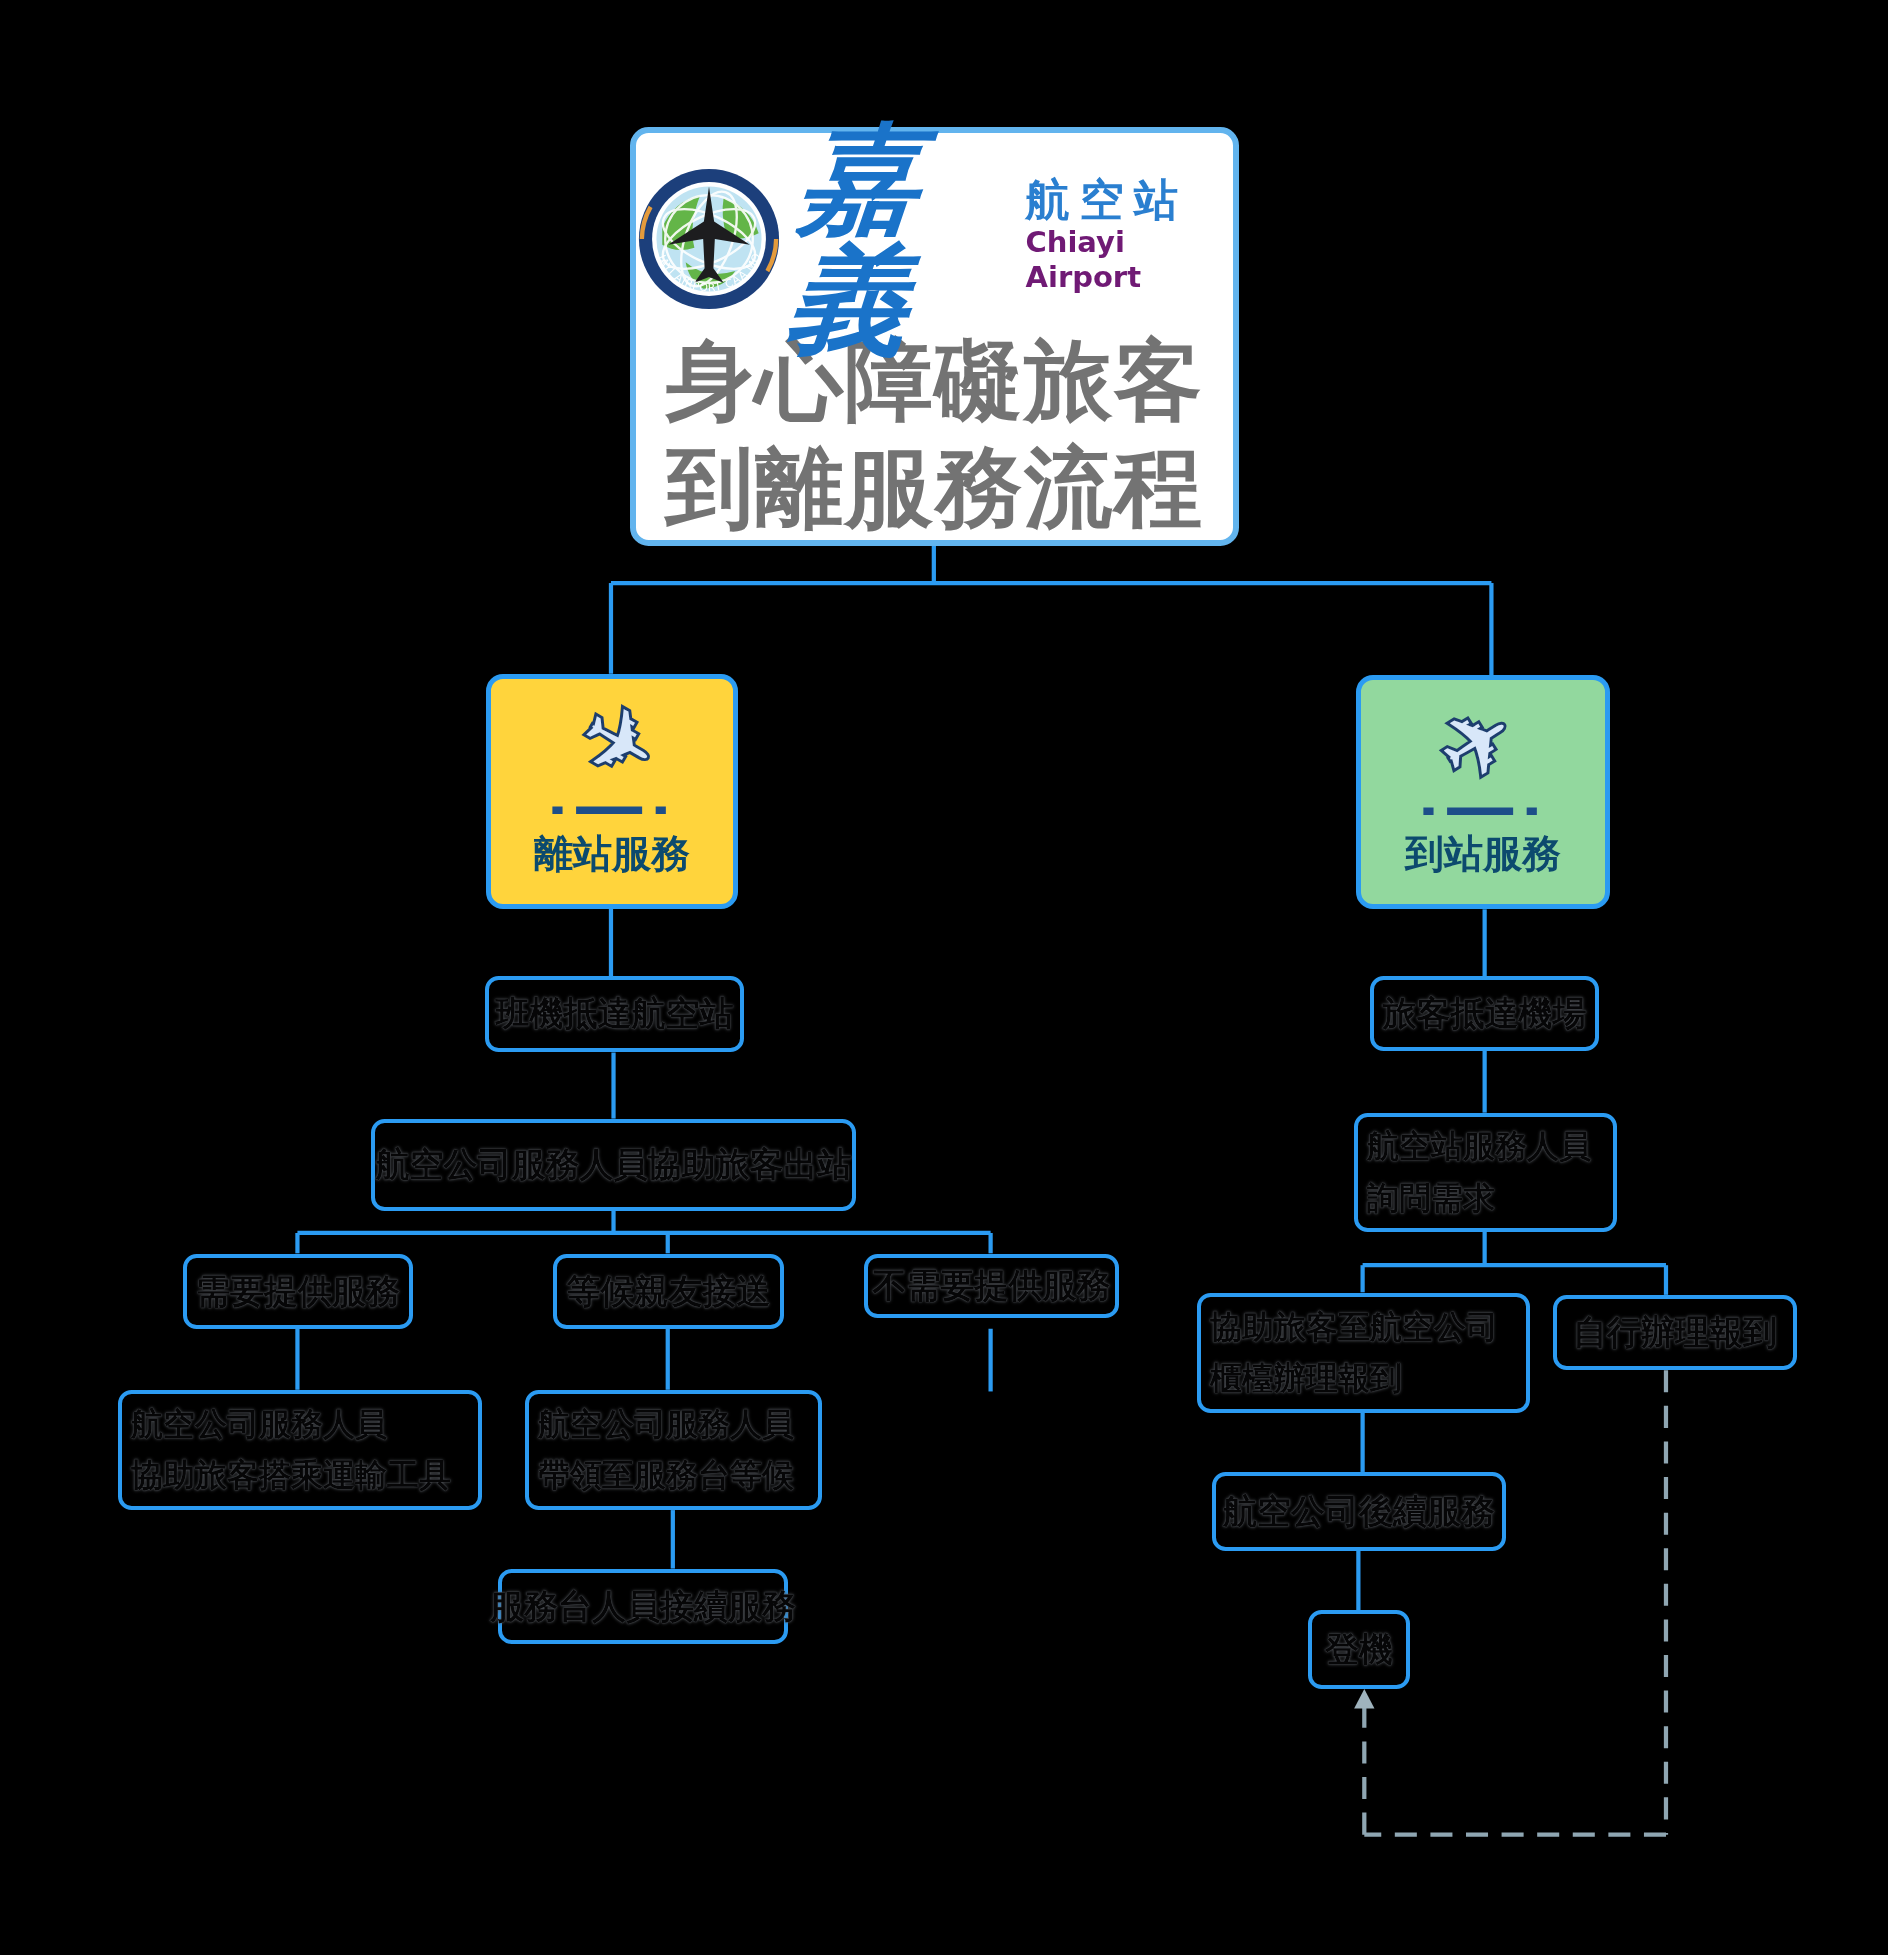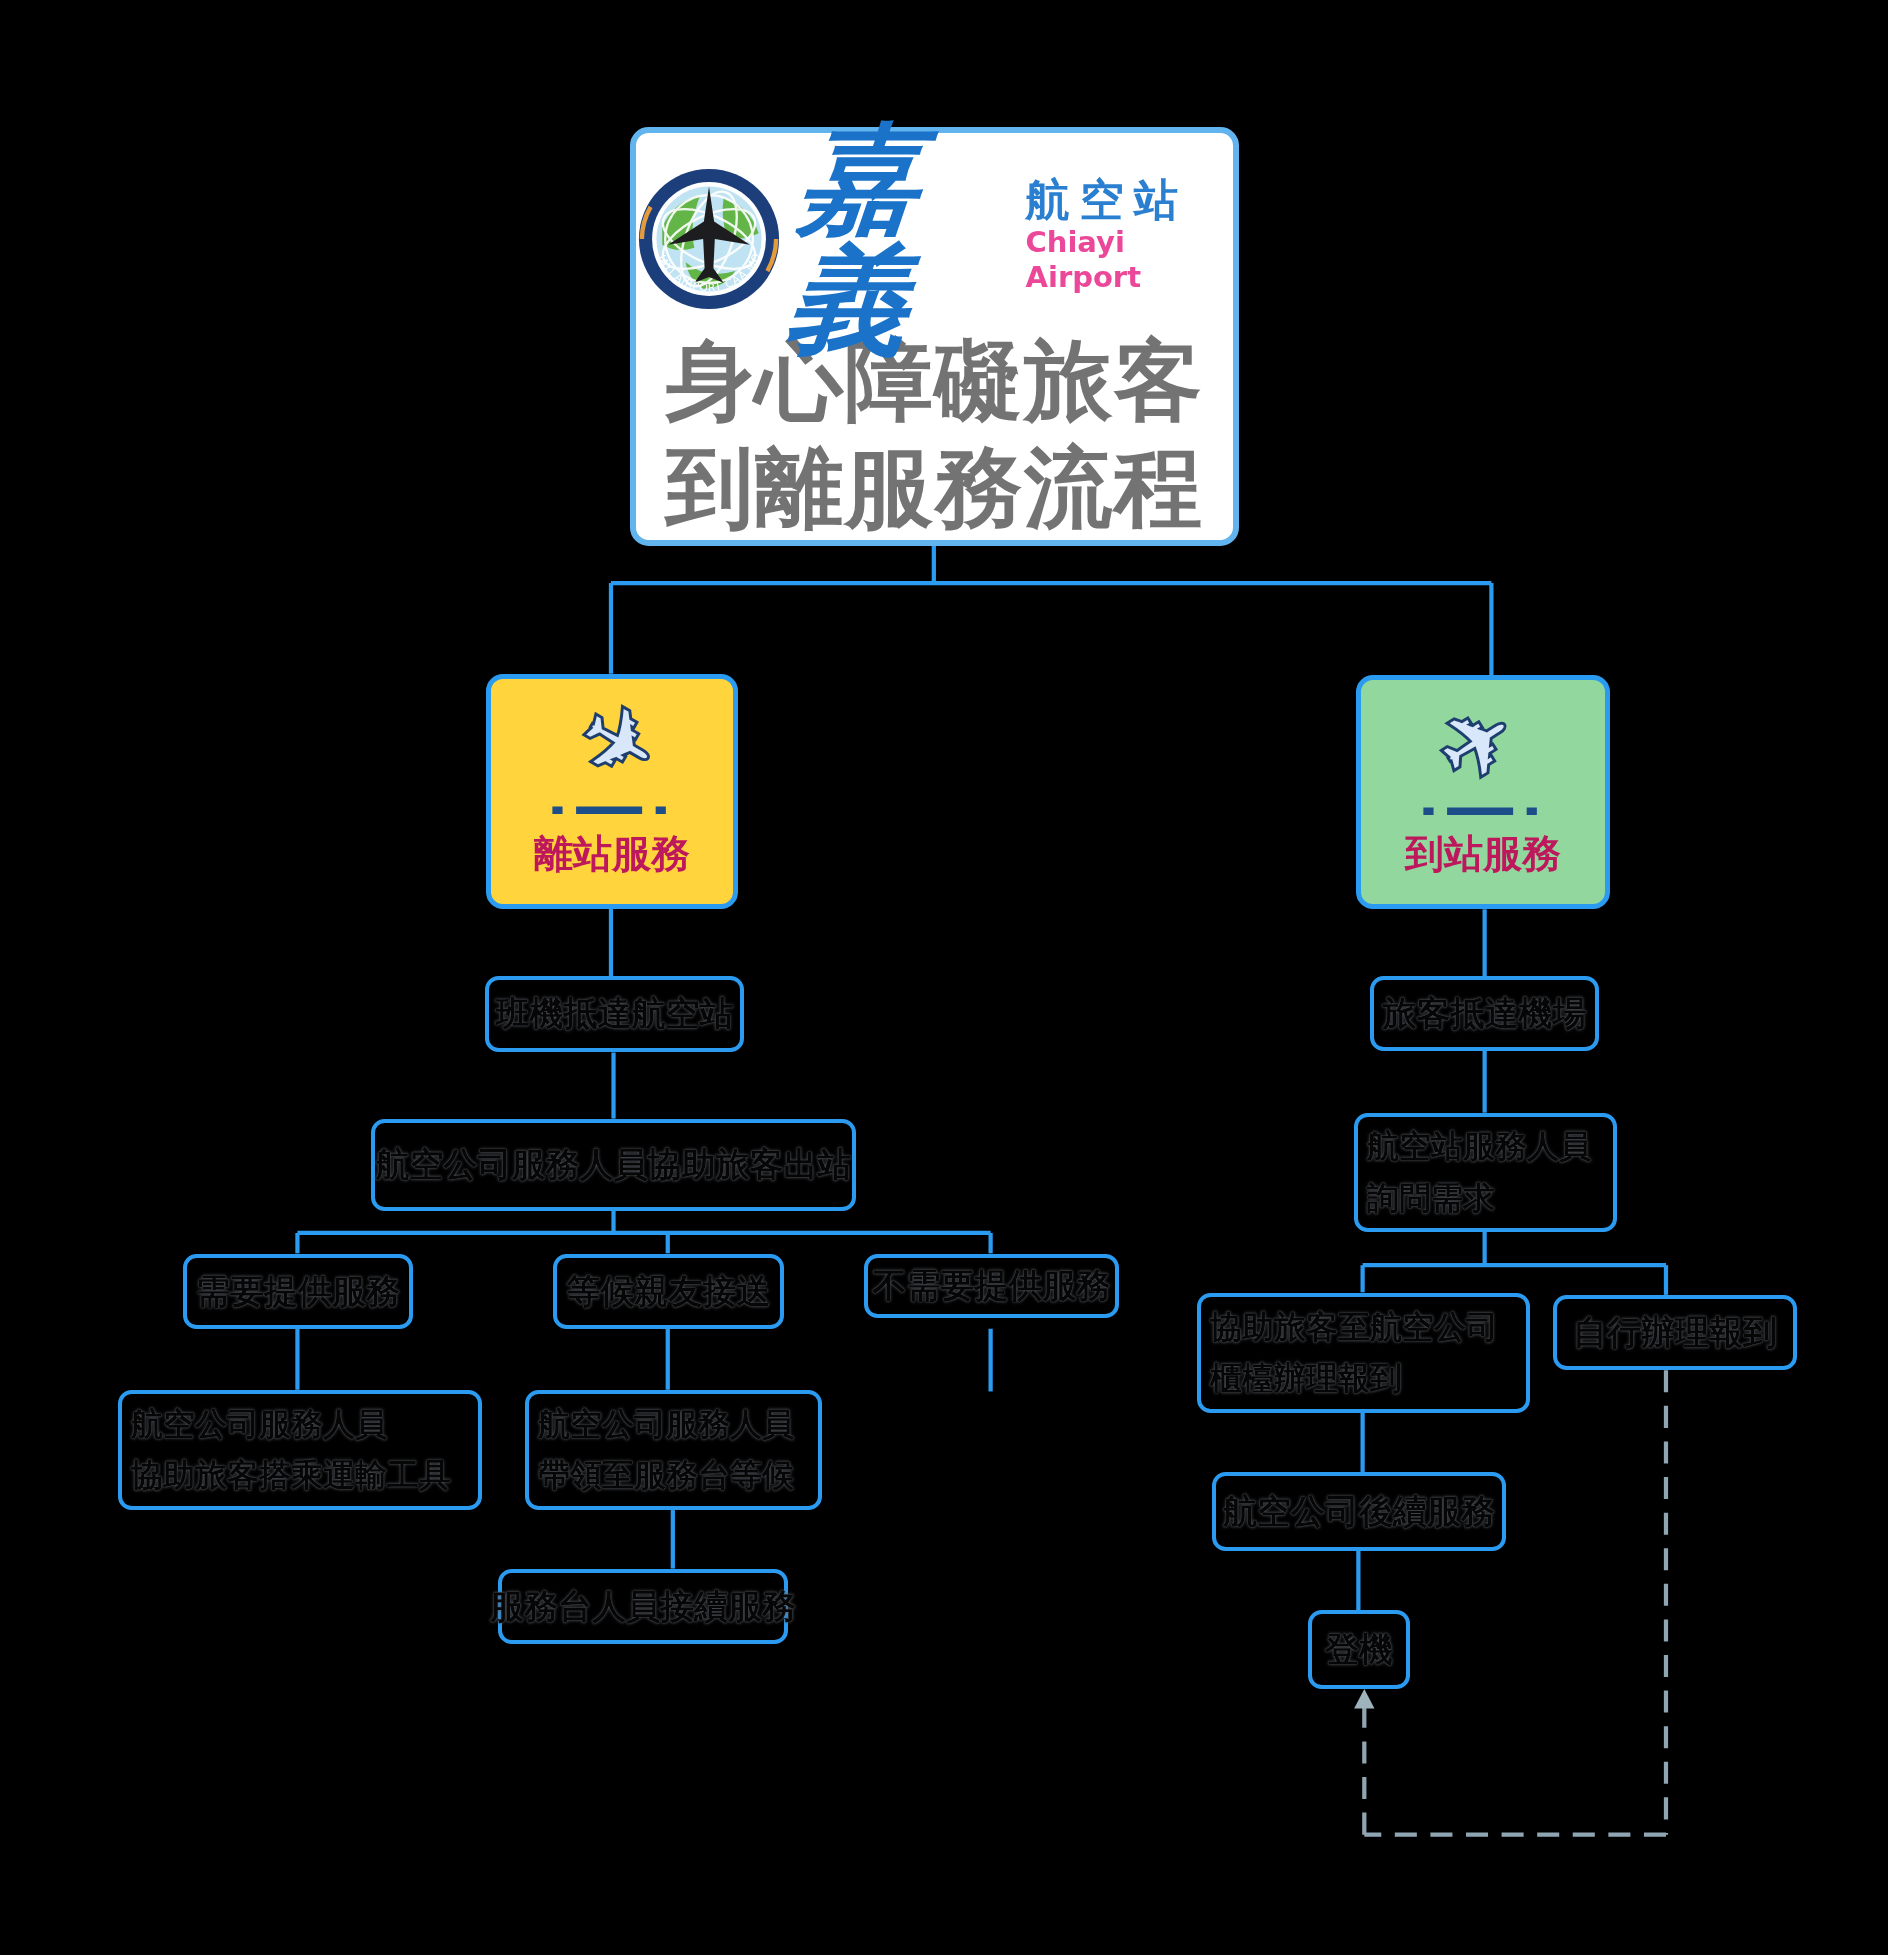--- a/index.html
+++ b/index.html
@@ -16,33 +16,33 @@
     box-sizing:border-box;display:flex;flex-direction:column;align-items:center;
   }
   .logo-row{display:flex;align-items:center;justify-content:center;margin-top:18.6px;height:175px;}
   .emblem{width:146px;height:146px;flex:0 0 auto;}
   .brand-calligraphy{
     font-family:"DejaVu Serif","Liberation Serif",serif;font-style:italic;font-weight:700;
     font-size:120px;color:#1a73c9;line-height:1;margin-left:12px;transform:skewX(-5deg);
   }
   .brand-col{display:flex;flex-direction:column;justify-content:flex-end;margin-left:10.2px;padding-bottom:8.5px;}
   .brand-suffix{font-size:44px;font-weight:700;color:#2a7fd0;letter-spacing:10.2px;line-height:1.15;}
-  .brand-english{font-size:29px;font-weight:700;color:#ec4899;line-height:1.2;}
+  .brand-english{font-size:29px;font-weight:700;color:#701a75;line-height:1.2;}
   .title-line{font-size:88px;font-weight:900;color:#737373;line-height:1.22;letter-spacing:1.7px;white-space:nowrap;}
 
   
   .branch-card{
     position:absolute;box-sizing:border-box;border:5.1px solid #2b9bf2;border-radius:17px;
     display:flex;flex-direction:column;align-items:center;justify-content:center;
   }
   .branch-departure{left:486px;top:674px;width:252px;height:235px;background:#ffd43c;}
   .branch-arrival{left:1356px;top:675px;width:254px;height:234px;background:#92d89e;}
   .plane-svg{width:153px;height:102px;display:block;}
   .dash-underline{width:127px;height:8.5px;display:block;margin-top:1.7px;}
-  .branch-label{font-size:39px;font-weight:700;color:#be185d;margin-top:12px;white-space:nowrap;}
+  .branch-label{font-size:39px;font-weight:700;color:#0c4a6e;margin-top:12px;white-space:nowrap;}
 
   
   .node{
     position:absolute;box-sizing:border-box;border:4.2px solid #2b9bf2;border-radius:13.6px;
     background:transparent;color:#060607;text-shadow:0 0 3.4px #585c62,0 0 0.8px #70757c;
     font-size:34px;font-weight:600;display:flex;align-items:center;justify-content:center;
     white-space:nowrap;
   }
   .node.multi{flex-direction:column;align-items:flex-start;justify-content:center;padding-left:9px;font-size:32px;line-height:1.6;}
   .node.multi span{display:block;}

